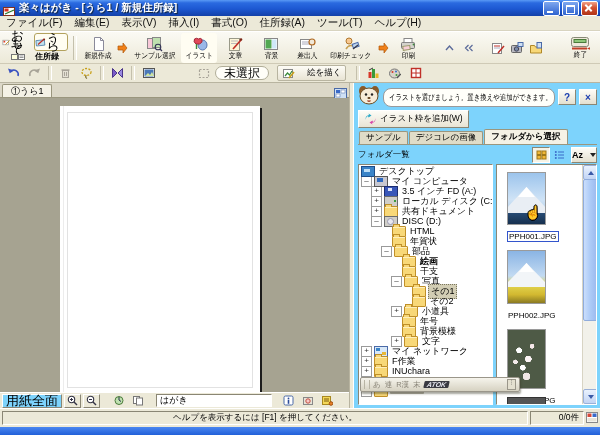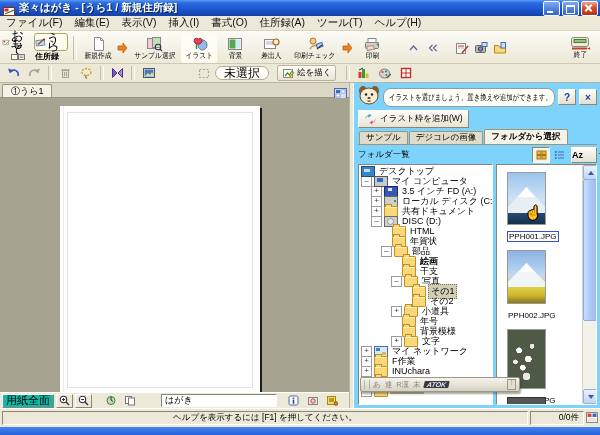--- a/index.html
+++ b/index.html
@@ -34,61 +34,61 @@
   .vsep{width:2px;height:24px;margin:0 3px;border-left:1px solid #c4c0ac;border-right:1px solid #fff}
   .tbtn{min-width:30px;height:28px;padding:0 2px;display:flex;flex-direction:column;align-items:center;justify-content:center;border:1px solid transparent}
   .tbtn span{font-size:7.5px;line-height:8px;white-space:nowrap;transform:scaleX(.9)}
   .flow-arrow{margin:0 1px}
   .mini{width:17px;height:16px;display:flex;align-items:center;justify-content:center;border:1px solid transparent}
   .exit-btn{margin-left:auto}
   
   .tb2{height:18px;display:flex;align-items:center;background:#ece9d8;border-bottom:1px solid #b8b4a0;padding:0 4px;gap:2px}
   .sep2{width:2px;height:14px;border-left:1px solid #c4c0ac;border-right:1px solid #fff;margin:0 2px}
   .pill{height:12px;padding:0 8px;border:1px solid #b0ad98;border-radius:7px;background:#fffef8;font-size:12px;display:flex;align-items:center}
-  .draw-btn{height:14px;display:flex;align-items:center;gap:2px;font-size:8.5px;padding:0 4px;
+  .draw-btn{height:14px;display:flex;align-items:center;gap:12px;font-size:8.5px;padding:0 4px;
     background:linear-gradient(#fdfcf6,#e8e4d4);border:1px solid #b8b4a0;border-radius:2px}
   
   .content{flex:1;display:flex;min-height:0}
   .left{width:349px;display:flex;flex-direction:column;min-width:0}
   .vdivider{width:3px;background:#ece9d8;border-left:1px solid #b8b4a0;border-right:1px solid #fff}
   .tabbar{height:14px;background:#dcd8c8;display:flex;align-items:flex-end;padding:0 2px;border-bottom:1px solid #9a967e}
   .ctab{height:12px;padding:0 8px;font-size:9px;background:#f5f2e6;border:1px solid #9a967e;border-bottom:none;
     border-radius:2px 2px 0 0;display:flex;align-items:center}
   .tabbar-icon{width:13px;height:11px;margin-bottom:1px}
   .canvas{flex:1;background:#a6a391;position:relative;overflow:hidden}
   .postcard{position:absolute;left:60px;top:8px;width:200px;height:288px;background:#fff;
     box-shadow:2px 2px 0 #1c1c1c}
   .guides{position:absolute;left:7px;right:7px;top:6px;bottom:6px;border:1px solid #e2e2e2}
   .guide-v2{position:absolute;left:3px;top:0;bottom:0;width:1px;background:#ececec}
   
   .ctb{height:15px;display:flex;align-items:center;background:#ece9d8;border-top:1px solid #fff;padding:0 2px;gap:2px}
-  .cbtn{height:12px;padding:0 3px;font-size:11px;display:flex;align-items:center;background:#14b8a6;
+  .cbtn{height:12px;padding:0 3px;font-size:13px;display:flex;align-items:center;background:#7dd3fc;
     border:1px solid;border-color:#fff #8a8674 #8a8674 #fff}
   .cic{width:15px;height:12px;display:flex;align-items:center;justify-content:center;border:1px solid transparent}
   .paper-field{width:108px;height:11px;background:#fff;border:1px solid;border-color:#8a8674 #fff #fff #8a8674;
-    font-size:9px;padding:0 3px;display:flex;align-items:center;margin-left:21px}
+    font-size:9px;padding:0 3px;display:flex;align-items:center;margin-left:8px}
   
   .panel{flex:1;display:flex;flex-direction:column;background:#7dd3fc;padding:2px 3px 3px 4px;min-width:0}
   .guide-row{height:24px;display:flex;align-items:center;gap:3px}
   .bubble{flex:1;height:17px;border:1px solid #9a9a9a;border-radius:8px;background:#fffffa;display:flex;align-items:center;
     padding:0 5px;font-size:8px;white-space:nowrap;overflow:hidden}
   .bubble span{transform:scaleX(.8);transform-origin:left center;display:inline-block;white-space:nowrap}
   .sqbtn{width:16px;height:14px;display:flex;align-items:center;justify-content:center;font-size:10px;font-weight:bold;color:#1c3fb0;
     background:linear-gradient(#fdfcf6,#e4e0d0);border:1px solid;border-color:#fff #8a8674 #8a8674 #fff}
   .addframe-row{height:20px;display:flex;align-items:center}
   .addframe-btn{height:16px;display:flex;align-items:center;gap:3px;font-size:8.5px;padding:0 5px;
     background:linear-gradient(#fdfcf6,#e8e4d4);border:1px solid;border-color:#fff #8a8674 #8a8674 #fff}
   .tabs{height:15px;display:flex;align-items:flex-end;border-bottom:1px solid #9a967e;padding-left:1px}
   .tab{height:12px;padding:0 6px;font-size:8.5px;display:flex;align-items:center;border:1px solid #9a967e;border-bottom:none;
     border-radius:2px 2px 0 0;background:#e0dcc8;margin-right:1px;white-space:nowrap}
   .tab.active{height:14px;background:#f5f2e6;font-weight:bold}
   .fheader{height:17px;display:flex;align-items:center;font-size:8.5px;padding:1px 0}
   .viewbtn{width:16px;height:14px;display:flex;align-items:center;justify-content:center;border:1px solid transparent}
   .viewbtn.pressed{border:1px solid;border-color:#8a8674 #fff #fff #8a8674;background:#f6f3e6}
-  .azbtn{width:24px;height:14px;display:flex;align-items:center;justify-content:flex-start;gap:16px;font-size:9px;font-weight:bold;
+  .azbtn{width:24px;height:14px;display:flex;align-items:center;justify-content:flex-end;gap:7px;font-size:9px;font-weight:bold;
     background:linear-gradient(#fdfcf6,#e4e0d0);border:1px solid;border-color:#fff #8a8674 #8a8674 #fff}
   .caret{width:0;height:0;border-left:3px solid transparent;border-right:3px solid transparent;border-top:4px solid #222}
   .panes{flex:1;display:flex;gap:3px;position:relative;min-height:0}
   .tree{width:133px;background:#fff;border:1px solid;border-color:#8a8674 #fff #fff #8a8674;overflow:hidden;
     font-size:9px;padding:1px 0;position:relative}
   .trow{height:10px;display:flex;align-items:center;white-space:nowrap}
   .tbox{width:9px;height:9px;border:1px solid #9a9a9a;background:#fff;font-size:8px;line-height:7px;text-align:center;
     color:#333;margin-right:2px;flex:none}
   .tspace{width:11px;flex:none}
   .tico{width:12px;height:9px;margin-right:2px;flex:none;position:relative}
@@ -258,20 +258,30 @@
 
     <div class="tbtn sel">
       <svg width="17" height="16" viewBox="0 0 17 16" class="icon16">
           <ellipse cx="11.5" cy="9" rx="4.5" ry="5" fill="#9ab8e8" stroke="#5a78b0"></ellipse>
           <path d="M5 8 q-3-2 -1.5-5 q2-1.5 4 0 q2-1.5 3.5 0.5 q1 3 -2.5 4.5 z" fill="#e04858" stroke="#a02838"></path>
           <line x1="5.5" y1="8" x2="5.5" y2="13" stroke="#3a8a3a" stroke-width="1.4"></line>
         </svg>
       <span>イラスト</span>
     </div>
 
+    <div class="tbtn">
+      <svg width="16" height="16" viewBox="0 0 16 16" class="icon16">
+          <rect x="2.5" y="2.5" width="10" height="12" fill="#fdf6d8" stroke="#998"></rect>
+          <line x1="4" y1="5" x2="11" y2="5" stroke="#bbb"></line>
+          <line x1="4" y1="7.5" x2="11" y2="7.5" stroke="#bbb"></line>
+          <path d="M6 13 L14 4" stroke="#c03028" stroke-width="1.7"></path>
+          <circle cx="14" cy="3.5" r="1.3" fill="#7a2818"></circle>
+        </svg>
+      <span>文章</span>
+    </div>
 
     <div class="tbtn">
       <svg width="17" height="16" viewBox="0 0 17 16" class="icon16">
           <rect x="1.5" y="2.5" width="13" height="11" fill="#fff" stroke="#888"></rect>
           <rect x="2.5" y="3.5" width="6" height="9" fill="#52a852"></rect>
           <rect x="9" y="3.5" width="4.5" height="9" fill="#cfe8f8"></rect>
         </svg>
       <span>背景</span>
     </div>
 

